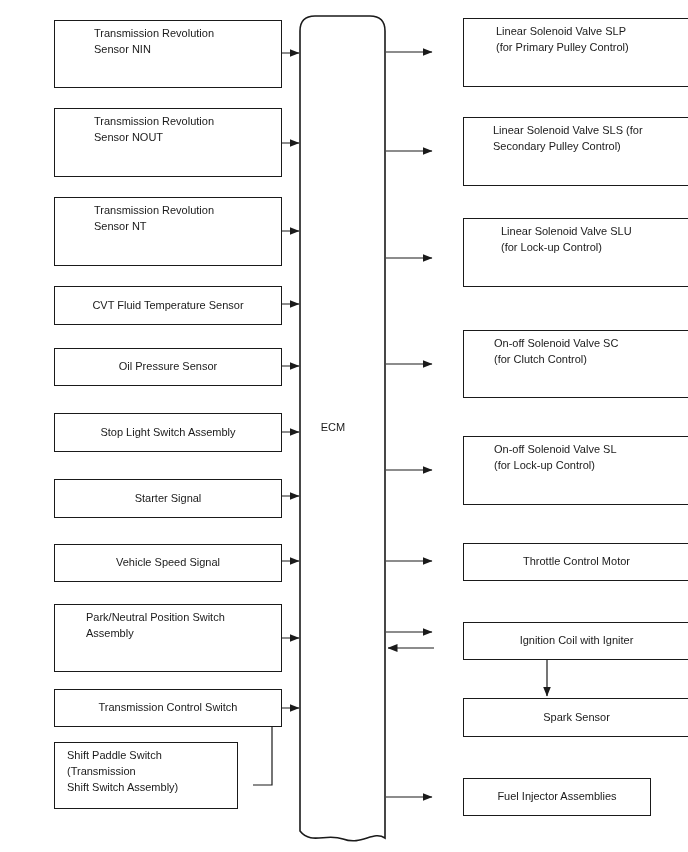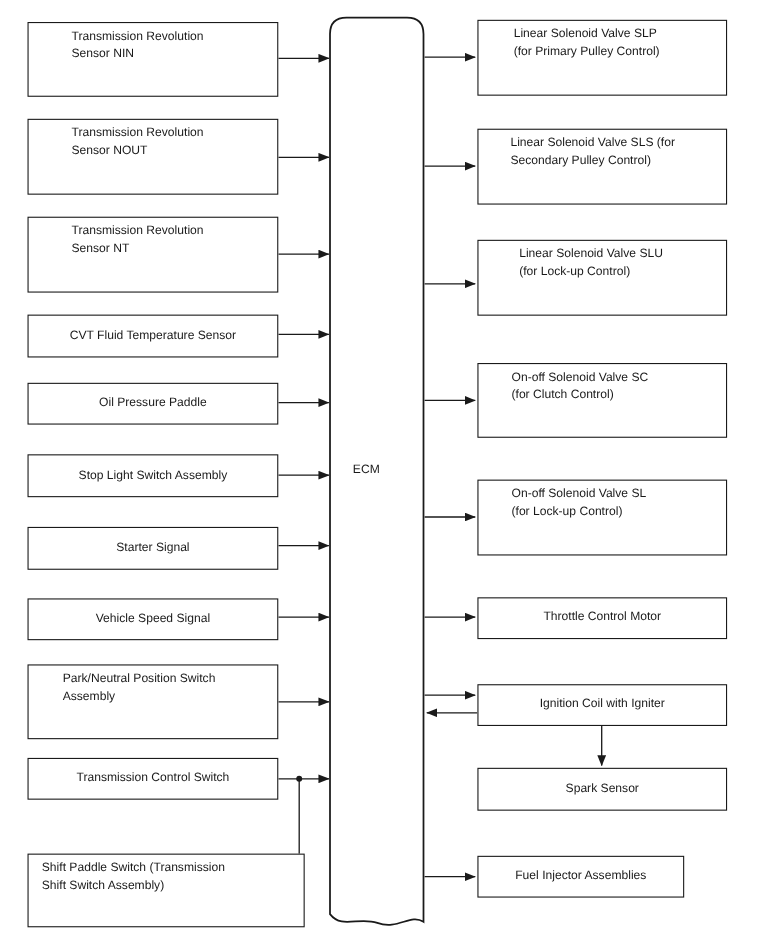--- a/index.html
+++ b/index.html
@@ -1,20 +1,20 @@
 <!DOCTYPE html>
 <html><head>
 <meta charset="utf-8">
 <style>
   html,body{margin:0;padding:0;background:#fff;}
   #canvas{position:relative;width:688px;height:852px;background:#fff;overflow:hidden;
           font-family:"Liberation Sans",sans-serif;}
   #wires{position:absolute;left:0;top:0;width:688px;height:852px;}
   .node{position:absolute;box-sizing:border-box;background:#fff;border:1px solid #1a1a1a;
-        display:flex;color:#1a1a1a;font-size:11px;line-height:1.45;white-space:pre-line;}
+        display:flex;color:#1a1a1a;font-size:11px;line-height:1.45;white-space:pre-line;margin-left:29px;}
   .node.ml{align-items:flex-start;padding:5px 6px 0 var(--pl,32px);text-align:left;}
   .node.c{align-items:center;justify-content:center;text-align:center;padding:0 16px;}
   .ecm-label{position:absolute;left:300px;top:421px;width:66px;text-align:center;
              color:#1a1a1a;font-size:11px;}
 </style>
 </head>
 <body>
 
 <div id="canvas">
 
@@ -64,33 +64,33 @@
 Sensor NIN</span></div>
   <div class="node ml" style="left:25px;top:108px;width:228px;height:69px;--pl:39px">
     <span>Transmission Revolution
 Sensor NOUT</span></div>
   <div class="node ml" style="left:25px;top:197px;width:228px;height:69px;--pl:39px">
     <span>Transmission Revolution
 Sensor NT</span></div>
   <div class="node c" style="left:25px;top:286px;width:228px;height:39px">
     <span>CVT Fluid Temperature Sensor</span></div>
   <div class="node c" style="left:25px;top:348px;width:228px;height:38px">
-    <span>Oil Pressure Paddle</span></div>
+    <span>Oil Pressure Sensor</span></div>
   <div class="node c" style="left:25px;top:413px;width:228px;height:39px">
     <span>Stop Light Switch Assembly</span></div>
   <div class="node c" style="left:25px;top:479px;width:228px;height:39px">
     <span>Starter Signal</span></div>
   <div class="node c" style="left:25px;top:544px;width:228px;height:38px">
     <span>Vehicle Speed Signal</span></div>
   <div class="node ml" style="left:25px;top:604px;width:228px;height:68px;--pl:31px">
     <span>Park/Neutral Position Switch
 Assembly</span></div>
   <div class="node c" style="left:25px;top:689px;width:228px;height:38px">
     <span>Transmission Control Switch</span></div>
-  <div class="node ml" style="left:25px;top:776px;width:252px;height:67px;--pl:12px">
+  <div class="node ml" style="left:25px;top:742px;width:184px;height:67px;--pl:12px">
     <span>Shift Paddle Switch (Transmission
 Shift Switch Assembly)</span></div>
 
   <div class="node ml" style="left:434px;top:18px;width:227px;height:69px;--pl:32px">
     <span>Linear Solenoid Valve SLP
 (for Primary Pulley Control)</span></div>
   <div class="node ml" style="left:434px;top:117px;width:227px;height:69px;--pl:29px">
     <span>Linear Solenoid Valve SLS (for
 Secondary Pulley Control)</span></div>
   <div class="node ml" style="left:434px;top:218px;width:227px;height:69px;--pl:37px">

